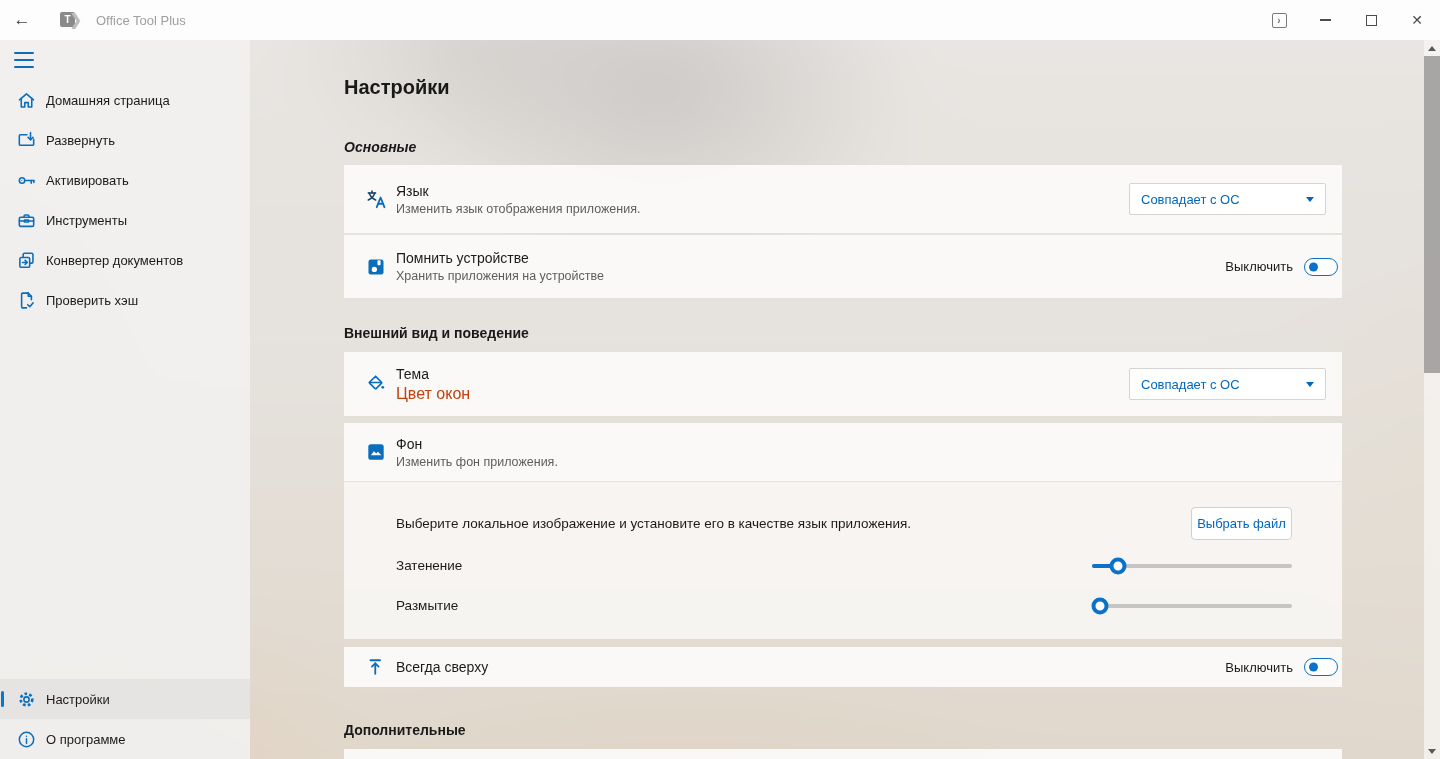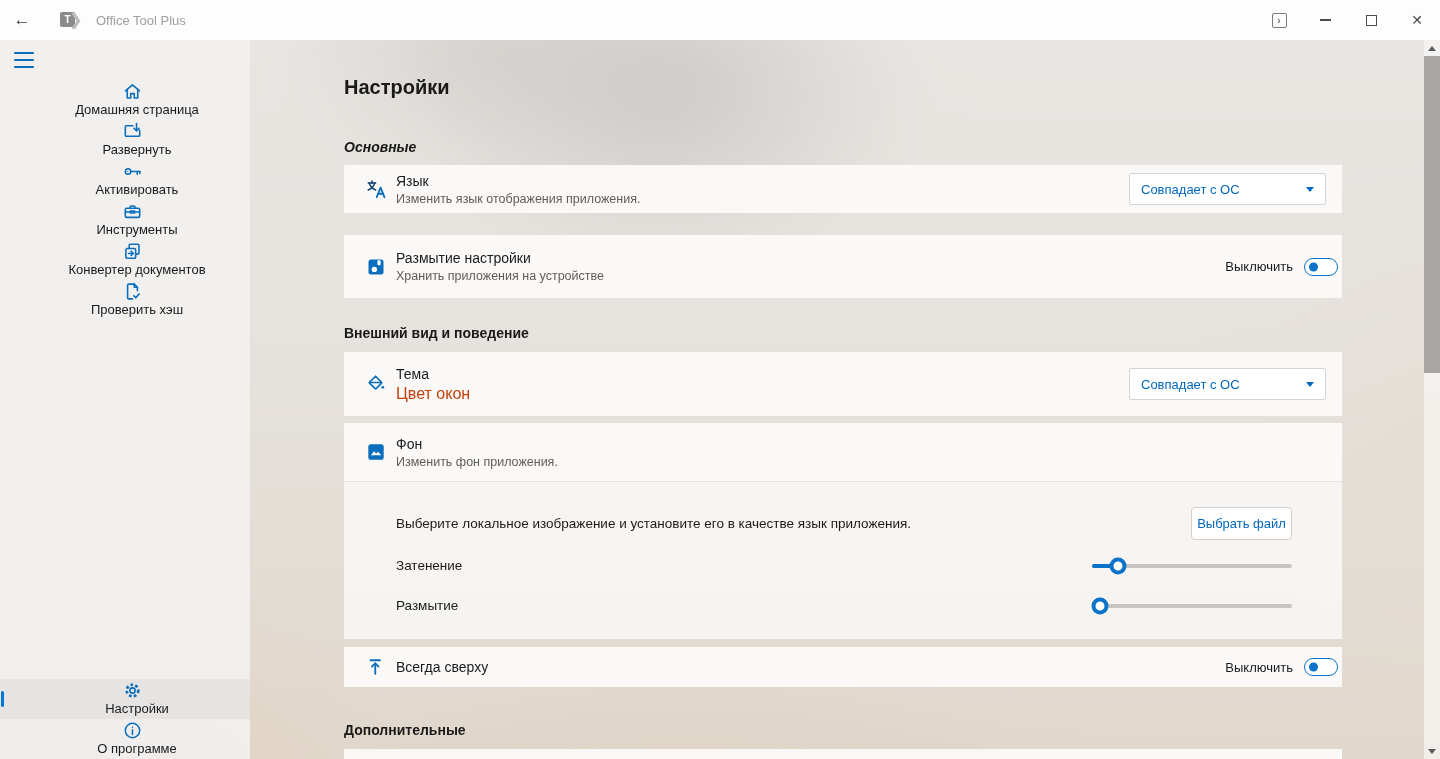--- a/index.html
+++ b/index.html
@@ -34,39 +34,39 @@
       radial-gradient(640px 280px at 48% 103%, rgba(186,152,104,.55), transparent 60%),
       radial-gradient(420px 520px at 100% 58%, rgba(206,188,158,.5), transparent 60%),
       linear-gradient(180deg,#d8d4cf 0%,#d0c9bf 45%,#c3ae92 100%);
     filter:blur(24px); }
 
   
   .sidebar { position:absolute; left:0; top:0; width:250px; height:719px; background:rgba(242,241,240,.97); z-index:10; }
   .hamburger { position:absolute; left:14px; top:10px; width:20px; height:20px; display:flex; flex-direction:column; justify-content:center; gap:4.4px; cursor:pointer; }
   .hamburger span { display:block; width:20px; height:2.6px; background:#0a6ebd; border-radius:1px; }
   .nav { position:absolute; left:0; top:40px; width:250px; }
-  .nav-item { height:40px; display:flex; align-items:center; padding-left:15px; cursor:pointer; position:relative;flex-direction:column; }
+  .nav-item { height:40px; display:flex; align-items:center; padding-left:15px; cursor:pointer; position:relative; }
   .nav-icon { width:22px; height:22px; display:flex; align-items:center; justify-content:center; flex:0 0 22px; }
   .nav-label { margin-left:9px; font-size:13px; color:#1b1b1b; }
   .nav-footer { position:absolute; left:0; bottom:0; width:250px; }
   .nav-item.selected { background:#e6e4e2; }
   .sel-bar { position:absolute; left:1px; top:12px; width:3px; height:16px; background:#0078d4; border-radius:2px; }
   svg.ic { display:block; }
 
   
   .content { position:absolute; left:250px; top:0; width:1174px; height:719px; background:rgba(244,242,240,.60); z-index:5; }
   .page { position:absolute; left:94px; top:0; width:998px; height:719px; }
   .page-title { position:absolute; left:0; top:36px; font-size:20px; font-weight:700; color:#191919; }
   .sec-head { position:absolute; left:0; font-size:14px; font-weight:700; color:#191919; }
   .sec-basic { top:99px;font-style:italic; }
   .sec-appearance { top:285px; }
   .sec-additional { top:682px; }
 
   .card { position:absolute; left:0; width:998px; background:rgba(252,251,250,.93); display:flex; align-items:center; }
-  .card-language { top:125px; height:48px; }
+  .card-language { top:125px; height:68px; }
   .card-remember { top:195px; height:63px; }
   .card-theme { top:312px; height:64px; }
   .card-bg-header { top:383px; height:58px; }
   .bg-panel { position:absolute; left:0; top:441px; width:998px; height:158px; background:rgba(248,246,244,.90); border-top:1px solid #e7e5e2; }
   .card-alwaystop { top:607px; height:40px; }
   .card-partial { top:709px; height:10px; }
 
   .row-icon { width:22px; height:22px; margin-left:21px; flex:0 0 22px; display:flex; align-items:center; justify-content:center; }
   .row-text { margin-left:9px; display:flex; flex-direction:column; gap:3px; }
   .row-title { font-size:14px; color:#1b1b1b; }
@@ -269,21 +269,21 @@
 
         <div class="card card-remember">
           <span class="row-icon">
             <svg class="ic" width="22" height="22" viewBox="0 0 24 24">
                 <rect x="3.8" y="3.8" width="16.4" height="16.4" rx="2.6" fill="#0a6ebd"></rect>
                 <rect x="13.6" y="4.6" width="3.4" height="5.4" rx="1" fill="#fff"></rect>
                 <circle cx="10.2" cy="14.6" r="2.9" fill="#fff"></circle>
               </svg>
           </span>
           <div class="row-text">
-            <div class="row-title">Размытие настройки</div>
+            <div class="row-title">Помнить устройстве</div>
             <div class="row-desc">Хранить приложения на устройстве</div>
           </div>
           <div class="row-ctrl">
             <div class="toggle-wrap">
               <span class="toggle-label">Выключить</span>
               <div class="toggle">
                   <div class="knob"></div>
                 </div>
             </div>
           </div>

